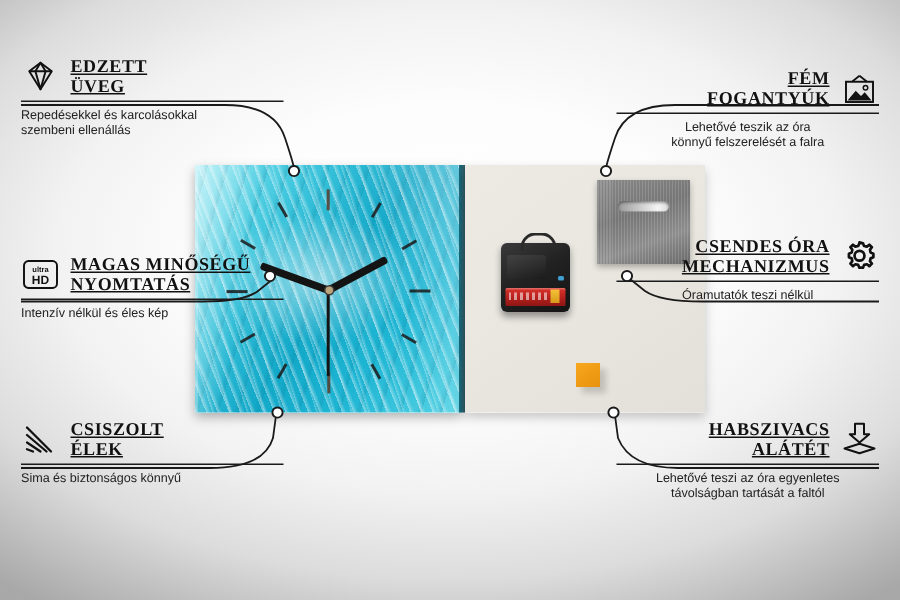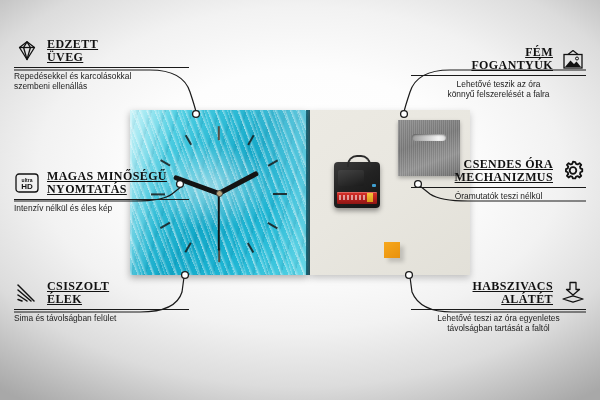--- a/index.html
+++ b/index.html
@@ -229,21 +229,21 @@
               <path d="M3,8 L16,19"></path>
             <path d="M3,13 L12,19"></path>
               <path d="M3,17.5 L7,19"></path>
           </g>
         </svg>
       </span>
       <span class="f-title">CSISZOLT
 ÉLEK</span>
     </div>
     <div class="f-rule"></div>
-    <div class="f-desc">Sima és távolságban felület</div>
+    <div class="f-desc">Sima és biztonságos könnyű</div>
   </div>
 
   <div class="feature right" id="f-handles">
     <div class="f-head">
       <span class="f-title">FÉM
 FOGANTYÚK</span>
       <span class="icon">
         <svg width="26" height="22" viewBox="0 0 26 22">
           <path d="M13,2.5 L8,6.5 M13,2.5 L18,6.5" fill="none" stroke="#111" stroke-width="1.2"></path>
           <rect x="4" y="6.5" width="18" height="13.5" fill="none" stroke="#111" stroke-width="1.3"></rect>

